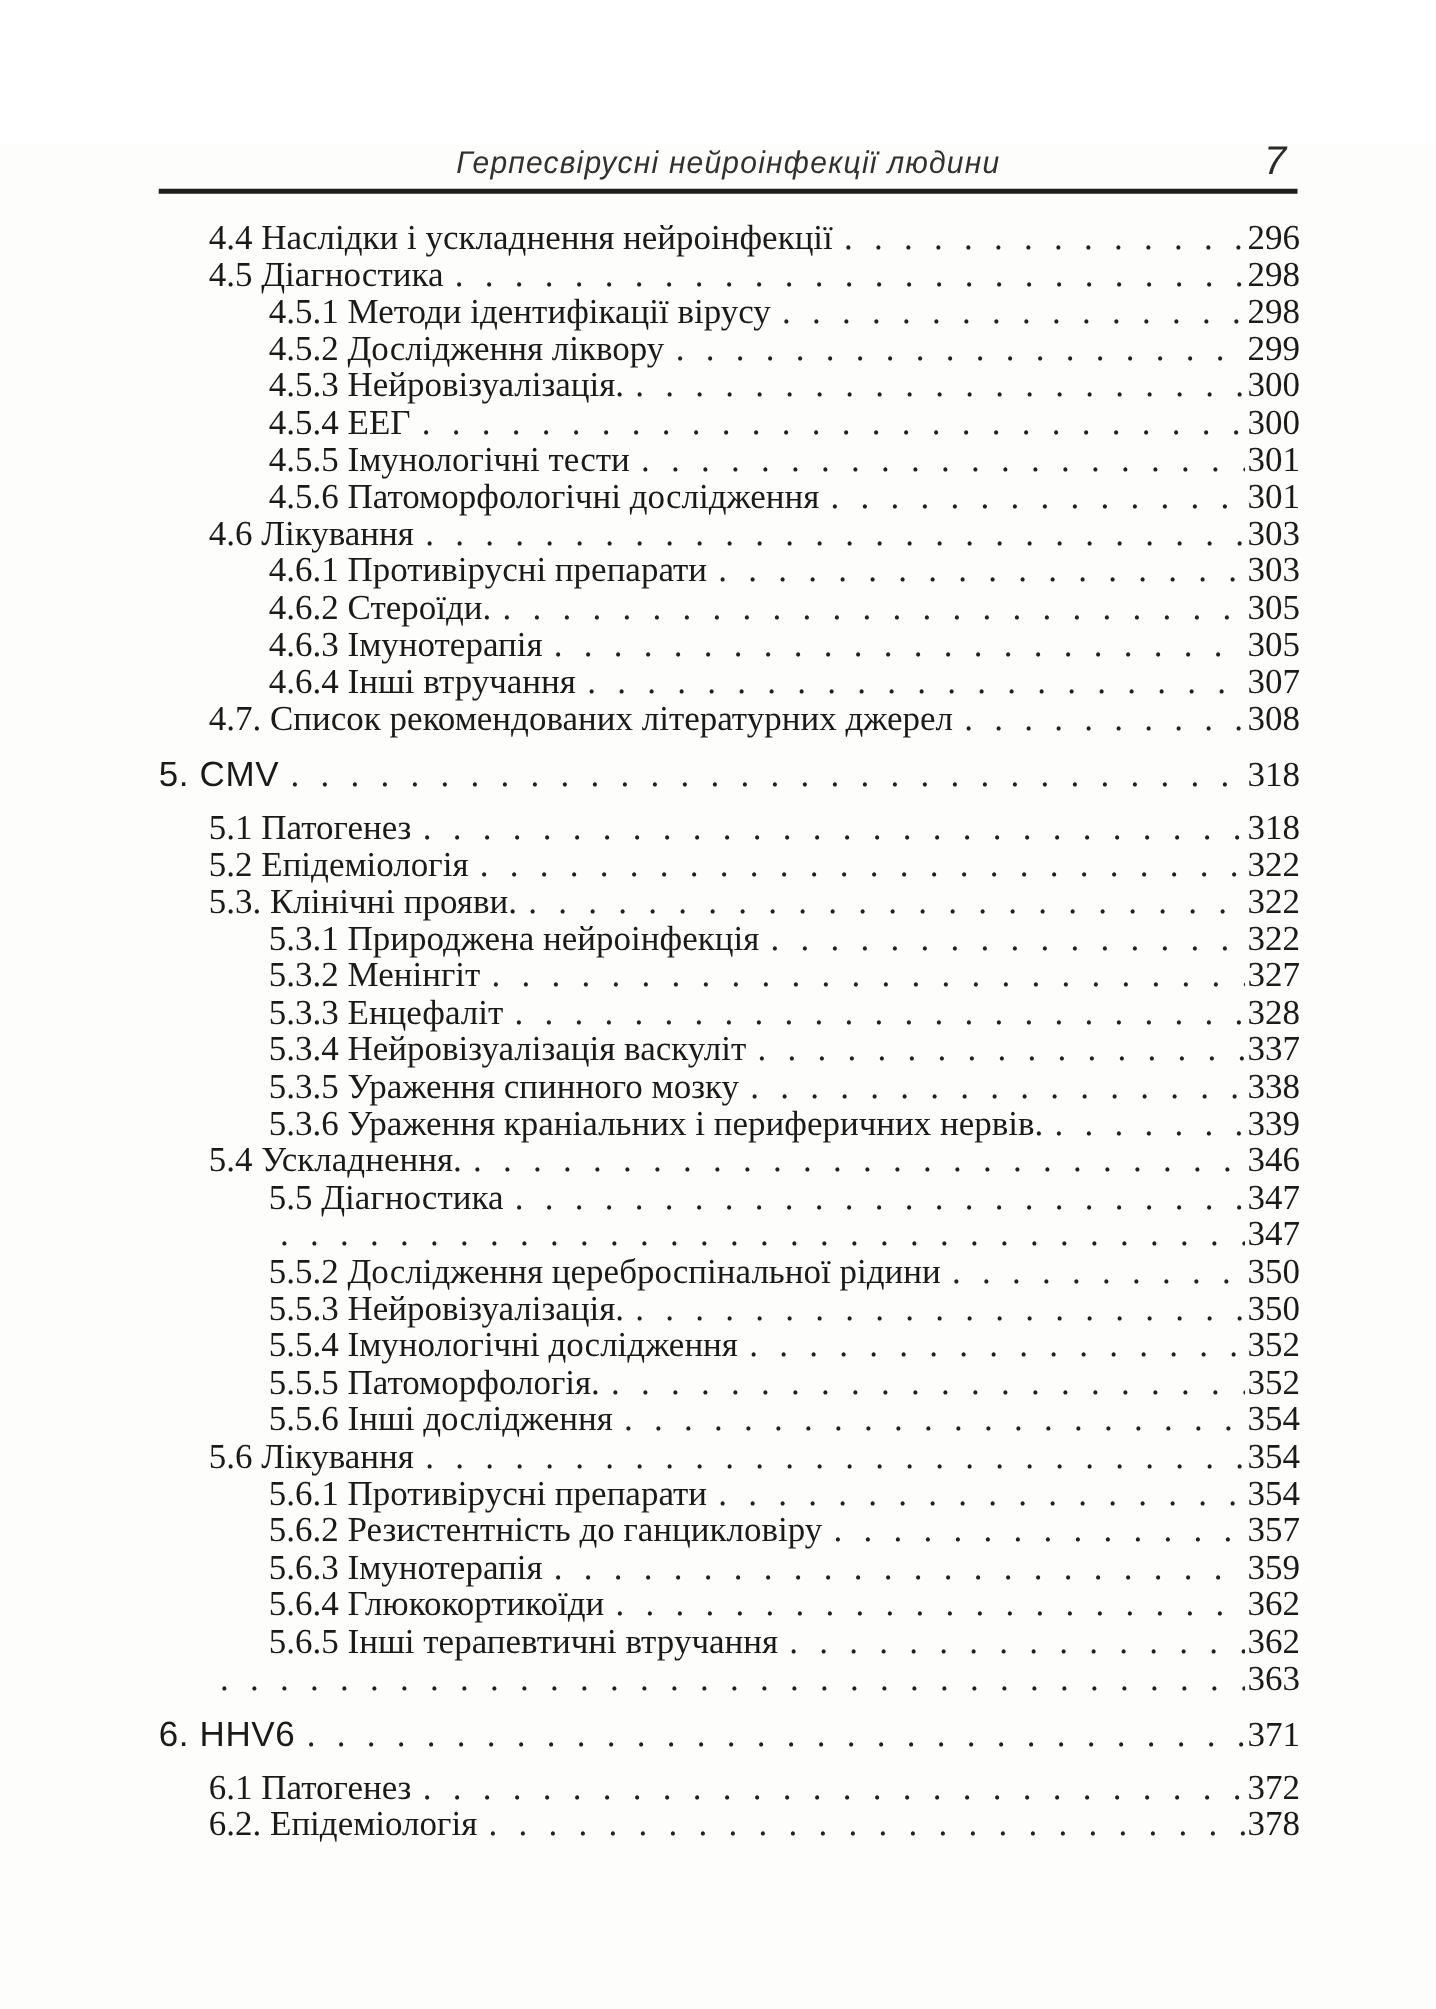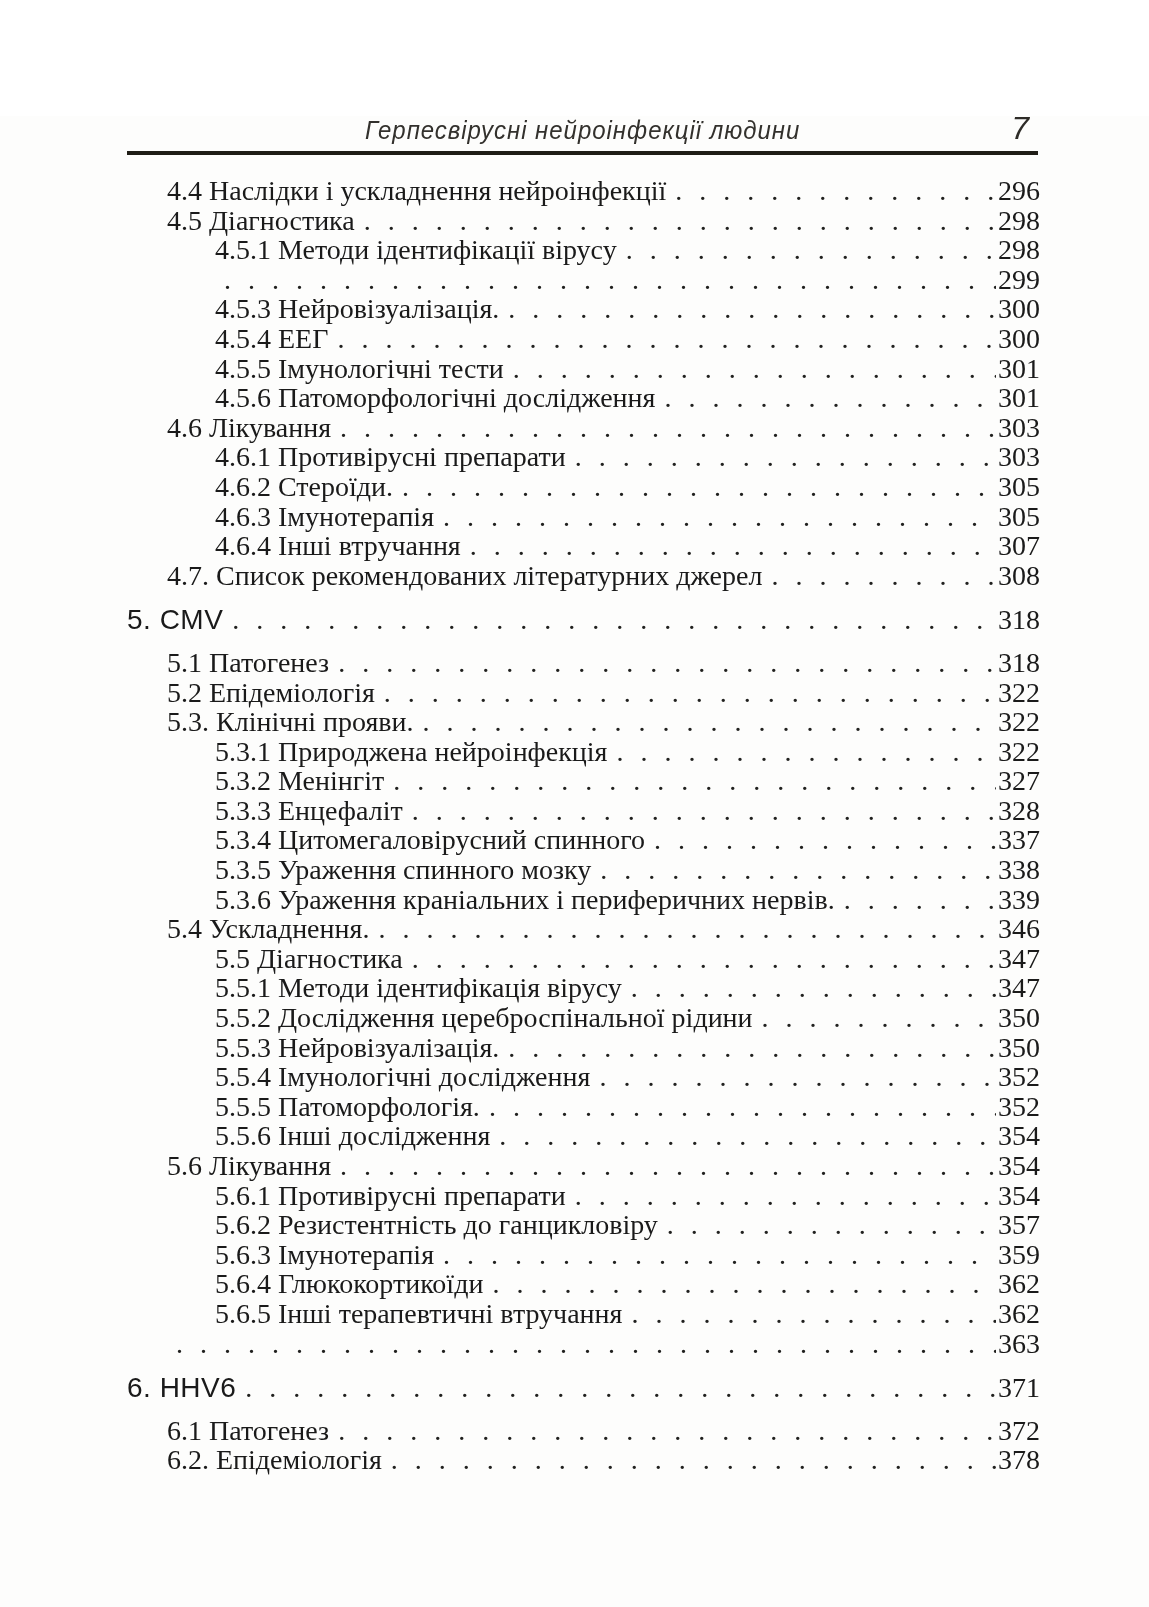--- a/index.html
+++ b/index.html
@@ -115,20 +115,21 @@
     <span class="pagenum">298</span>
   </div>
 
   <div class="row level-2">
     <span class="label">4.5.1 Методи ідентифікації вірусу</span>
     <span class="leader" aria-hidden="true">..........................................................................................</span>
     <span class="pagenum">298</span>
   </div>
 
   <div class="row level-2">
+    <span class="label">4.5.2 Дослідження ліквору</span>
     <span class="leader" aria-hidden="true">..........................................................................................</span>
     <span class="pagenum">299</span>
   </div>
 
   <div class="row level-2">
     <span class="label">4.5.3 Нейровізуалізація.</span>
     <span class="leader" aria-hidden="true">..........................................................................................</span>
     <span class="pagenum">300</span>
   </div>
 
@@ -222,21 +223,21 @@
     <span class="pagenum">327</span>
   </div>
 
   <div class="row level-2">
     <span class="label">5.3.3 Енцефаліт</span>
     <span class="leader" aria-hidden="true">..........................................................................................</span>
     <span class="pagenum">328</span>
   </div>
 
   <div class="row level-2">
-    <span class="label">5.3.4 Цитомегаловірусний спинного</span>
+    <span class="label">5.3.4 Нейровізуалізація васкуліт</span>
     <span class="leader" aria-hidden="true">..........................................................................................</span>
     <span class="pagenum">337</span>
   </div>
 
   <div class="row level-2">
     <span class="label">5.3.5 Ураження спинного мозку</span>
     <span class="leader" aria-hidden="true">..........................................................................................</span>
     <span class="pagenum">338</span>
   </div>
 
@@ -252,21 +253,20 @@
     <span class="pagenum">346</span>
   </div>
 
   <div class="row level-2">
     <span class="label">5.5 Діагностика</span>
     <span class="leader" aria-hidden="true">..........................................................................................</span>
     <span class="pagenum">347</span>
   </div>
 
   <div class="row level-2">
-    <span class="label">5.5.1 Методи ідентифікація вірусу</span>
     <span class="leader" aria-hidden="true">..........................................................................................</span>
     <span class="pagenum">347</span>
   </div>
 
   <div class="row level-2">
     <span class="label">5.5.2 Дослідження цереброспінальної рідини</span>
     <span class="leader" aria-hidden="true">..........................................................................................</span>
     <span class="pagenum">350</span>
   </div>
 

